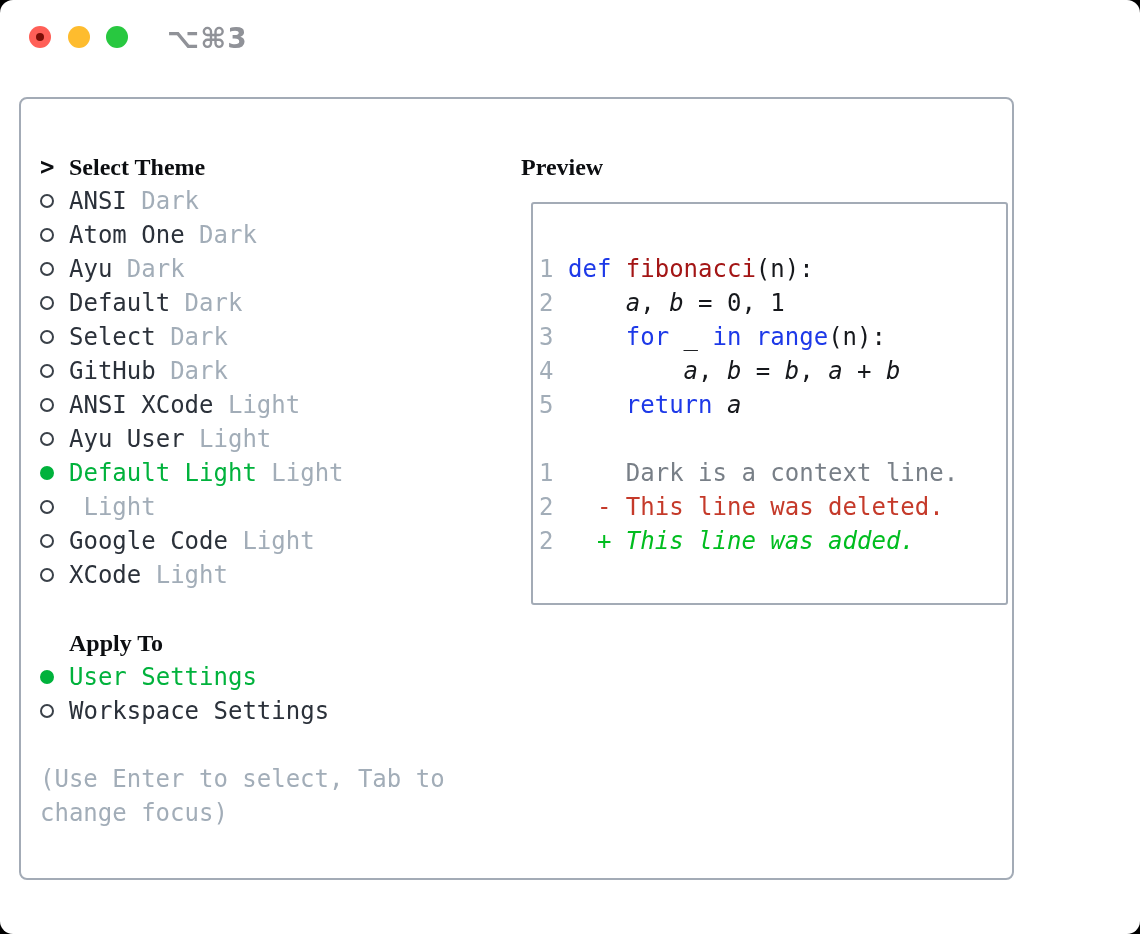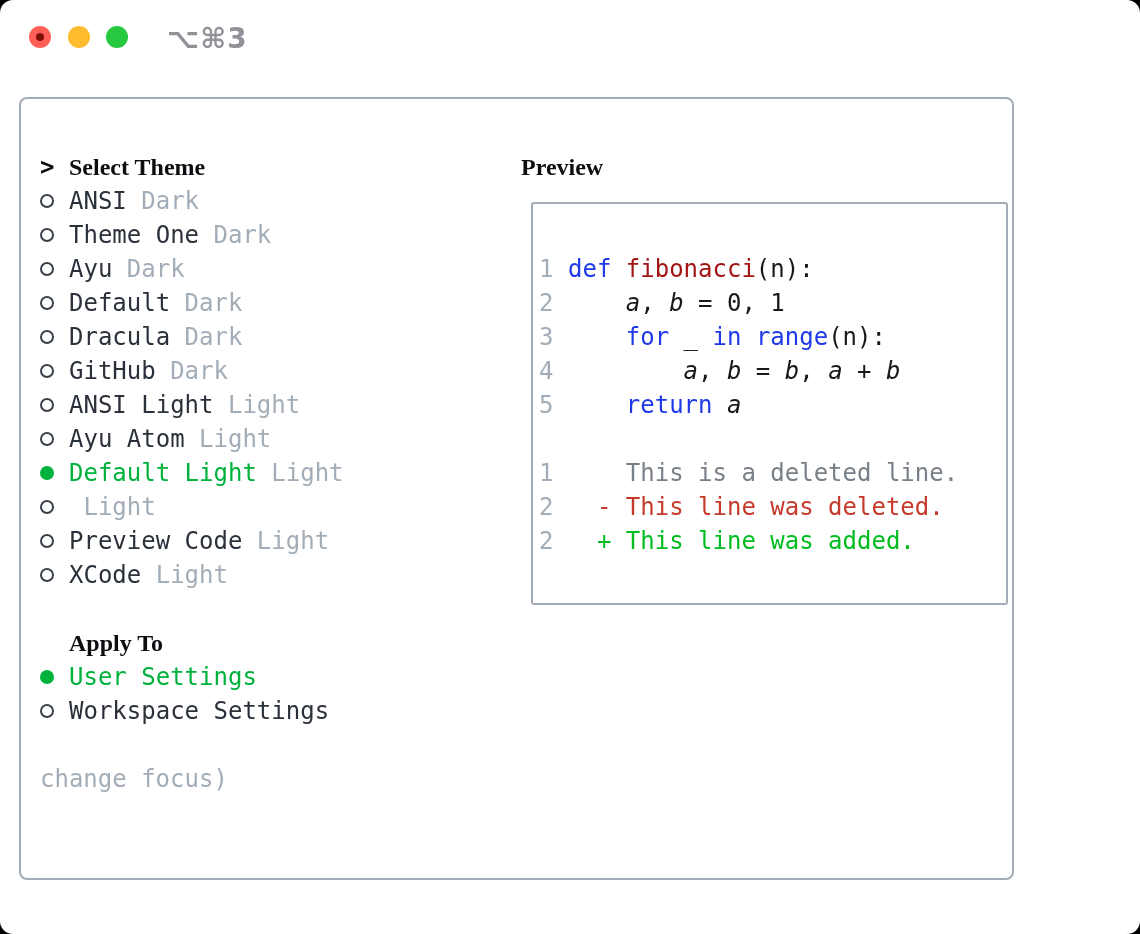--- a/index.html
+++ b/index.html
@@ -64,21 +64,21 @@
     padding:48px 0 0 6px;overflow:hidden;
   }
   .pline{height:34px;font-size:24px;line-height:34px;white-space:pre;}
   .gutter{display:inline-block;width:29px;color:var(--muted);}
   .kw{color:var(--kw-blue);}
   .fn{color:var(--fn-red);}
   .var{font-style:italic;color:#16181c;}
   .plain{color:#16181c;}
   .ctx{color:var(--ctx-gray);}
   .del{color:var(--diff-red);}
-  .add{color:var(--diff-green);}
+  .add{color:var(--diff-green);font-style:italic;}
 </style>
 </head>
 <body>
 
 <div class="screen">
 
   <div class="titlebar">
     <div class="light red"></div>
     <div class="light yellow"></div>
     <div class="light green"></div>
@@ -86,53 +86,54 @@
   </div>
 
   <div class="panel">
 
     <div class="left-col">
       <div class="row">
         <span class="prefix">&gt;</span><span class="list-title">Select Theme</span>
       </div>
       <div id="theme-list">
           <div class="row"><span class="bullet-cell"><span class="ring"></span></span><span class="theme-name">ANSI</span><span class="variant"> Dark</span></div>
-          <div class="row"><span class="bullet-cell"><span class="ring"></span></span><span class="theme-name">Theme One</span><span class="variant"> Dark</span></div>
+          <div class="row"><span class="bullet-cell"><span class="ring"></span></span><span class="theme-name">Atom One</span><span class="variant"> Dark</span></div>
           <div class="row"><span class="bullet-cell"><span class="ring"></span></span><span class="theme-name">Ayu</span><span class="variant"> Dark</span></div>
           <div class="row"><span class="bullet-cell"><span class="ring"></span></span><span class="theme-name">Default</span><span class="variant"> Dark</span></div>
-          <div class="row"><span class="bullet-cell"><span class="ring"></span></span><span class="theme-name">Dracula</span><span class="variant"> Dark</span></div>
+          <div class="row"><span class="bullet-cell"><span class="ring"></span></span><span class="theme-name">Select</span><span class="variant"> Dark</span></div>
           <div class="row"><span class="bullet-cell"><span class="ring"></span></span><span class="theme-name">GitHub</span><span class="variant"> Dark</span></div>
-          <div class="row"><span class="bullet-cell"><span class="ring"></span></span><span class="theme-name">ANSI Light</span><span class="variant"> Light</span></div>
-          <div class="row"><span class="bullet-cell"><span class="ring"></span></span><span class="theme-name">Ayu Atom</span><span class="variant"> Light</span></div>
+          <div class="row"><span class="bullet-cell"><span class="ring"></span></span><span class="theme-name">ANSI XCode</span><span class="variant"> Light</span></div>
+          <div class="row"><span class="bullet-cell"><span class="ring"></span></span><span class="theme-name">Ayu User</span><span class="variant"> Light</span></div>
           <div class="row"><span class="bullet-cell"><span class="ring filled"></span></span><span class="theme-name sel">Default Light</span><span class="variant"> Light</span></div>
           <div class="row"><span class="bullet-cell"><span class="ring"></span></span><span class="variant"> Light</span></div>
-          <div class="row"><span class="bullet-cell"><span class="ring"></span></span><span class="theme-name">Preview Code</span><span class="variant"> Light</span></div>
+          <div class="row"><span class="bullet-cell"><span class="ring"></span></span><span class="theme-name">Google Code</span><span class="variant"> Light</span></div>
           <div class="row"><span class="bullet-cell"><span class="ring"></span></span><span class="theme-name">XCode</span><span class="variant"> Light</span></div>
         </div>
       <div class="spacer"></div>
       <div class="row">
         <span class="prefix"> </span><span class="list-title">Apply To</span>
       </div>
       <div id="apply-list">
           <div class="row"><span class="bullet-cell"><span class="ring filled"></span></span><span class="apply-label sel">User Settings</span></div>
           <div class="row"><span class="bullet-cell"><span class="ring"></span></span><span class="apply-label">Workspace Settings</span></div>
         </div>
       <div class="spacer"></div>
+      <div class="help">(Use Enter to select, Tab to</div>
       <div class="help">change focus)</div>
     </div>
 
     <div class="right-col">
       <div class="preview-title">Preview</div>
       <div class="preview-box" id="preview-box">
           <div class="pline"><span class="gutter">1</span><span class="kw">def</span><span class="plain"> </span><span class="fn">fibonacci</span><span class="plain">(n):</span></div>
           <div class="pline"><span class="gutter">2</span><span class="plain">    </span><span class="var">a</span><span class="plain">, </span><span class="var">b</span><span class="plain"> = 0, 1</span></div>
           <div class="pline"><span class="gutter">3</span><span class="plain">    </span><span class="kw">for</span><span class="plain"> _ </span><span class="kw">in</span><span class="plain"> </span><span class="kw">range</span><span class="plain">(n):</span></div>
           <div class="pline"><span class="gutter">4</span><span class="plain">        </span><span class="var">a</span><span class="plain">, </span><span class="var">b</span><span class="plain"> = </span><span class="var">b</span><span class="plain">, </span><span class="var">a</span><span class="plain"> + </span><span class="var">b</span></div>
           <div class="pline"><span class="gutter">5</span><span class="plain">    </span><span class="kw">return</span><span class="plain"> </span><span class="var">a</span></div>
           <div class="pline"><span class="gutter"></span></div>
-          <div class="pline"><span class="gutter">1</span><span class="ctx">    This is a deleted line.</span></div>
+          <div class="pline"><span class="gutter">1</span><span class="ctx">    Dark is a context line.</span></div>
           <div class="pline"><span class="gutter">2</span><span class="del">  - This line was deleted.</span></div>
           <div class="pline"><span class="gutter">2</span><span class="add">  + This line was added.</span></div>
         </div>
     </div>
 
   </div>
 </div>
 
 </body></html>

